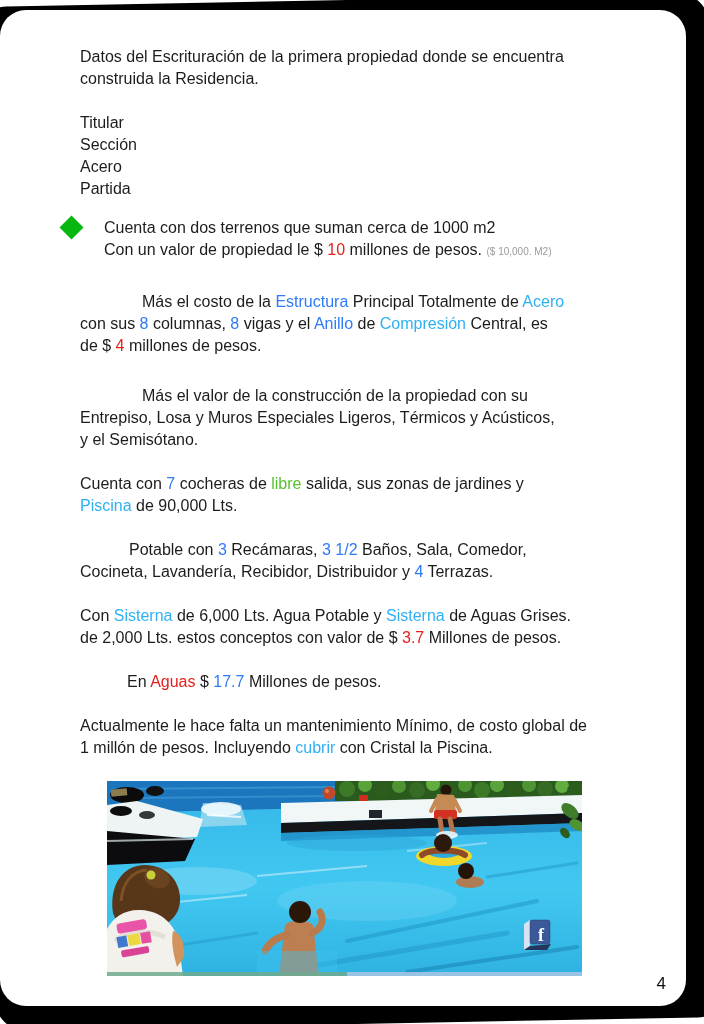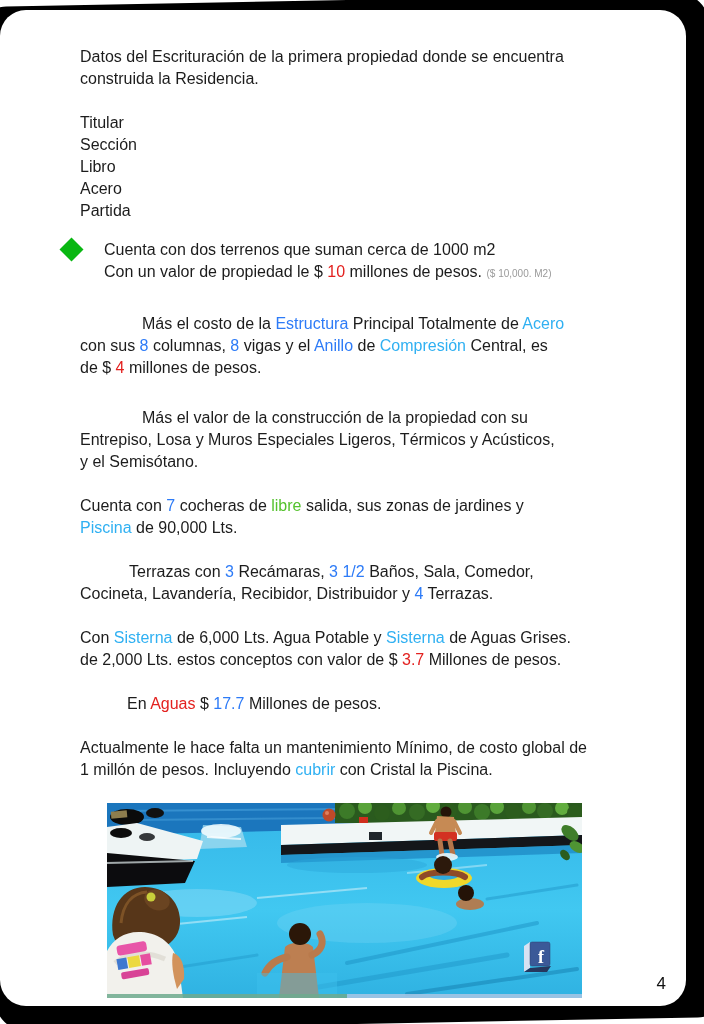--- a/index.html
+++ b/index.html
@@ -36,35 +36,34 @@
 
 <div class="canvas">
   <div class="frame"></div>
   <div class="page">
     <div class="content">
       <div class="para"><span>Datos del Escrituración de la primera propiedad donde se encuentra
 construida la Residencia.</span></div>
       <div class="fields">
           <div>Titular</div>
           <div>Sección</div>
-          <div>Libro</div>
           <div>Acero</div>
           <div>Partida</div>
         </div>
       <div class="para bulleted"><span class="diamond"></span><span><span>Cuenta con dos terrenos que suman cerca de 1000 m2
 Con un valor de propiedad le $ </span><span class="c-red">10</span><span> millones de pesos. </span><span class="c-note">($ 10,000. M2)</span></span></div>
       <div class="para indent-lg p-estructura"><span>Más el costo de la </span><span class="c-blue">Estructura</span><span> Principal Totalmente de </span><span class="c-cyan">Acero</span><span>
 con sus </span><span class="c-blue">8</span><span> columnas, </span><span class="c-blue">8</span><span> vigas y el </span><span class="c-blue">Anillo</span><span> de </span><span class="c-cyan">Compresión</span><span> Central, es
 de $ </span><span class="c-red">4</span><span> millones de pesos.</span></div>
       <div class="para indent-lg"><span>Más el valor de la construcción de la propiedad con su
 Entrepiso, Losa y Muros Especiales Ligeros, Térmicos y Acústicos,
 y el Semisótano.</span></div>
       <div class="para"><span>Cuenta con </span><span class="c-blue">7</span><span> cocheras de </span><span class="c-green">libre</span><span> salida, sus zonas de jardines y
 </span><span class="c-cyan">Piscina</span><span> de 90,000 Lts.</span></div>
-      <div class="para indent-md"><span>Terrazas con </span><span class="c-blue">3</span><span> Recámaras, </span><span class="c-blue">3 1/2</span><span> Baños, Sala, Comedor,
+      <div class="para indent-md"><span>Potable con </span><span class="c-blue">3</span><span> Recámaras, </span><span class="c-blue">3 1/2</span><span> Baños, Sala, Comedor,
 Cocineta, Lavandería, Recibidor, Distribuidor y </span><span class="c-blue">4</span><span> Terrazas.</span></div>
       <div class="para"><span>Con </span><span class="c-cyan">Sisterna</span><span> de 6,000 Lts. Agua Potable y </span><span class="c-cyan">Sisterna</span><span> de Aguas Grises.
 de 2,000 Lts. estos conceptos con valor de $ </span><span class="c-red">3.7</span><span> Millones de pesos.</span></div>
       <div class="para indent-sm p-suma"><span>En </span><span class="c-red">Aguas</span><span> $ </span><span class="c-blue">17.7</span><span> Millones de pesos.</span></div>
       <div class="para"><span>Actualmente le hace falta un mantenimiento Mínimo, de costo global de
 1 millón de pesos. Incluyendo </span><span class="c-cyan">cubrir</span><span> con Cristal la Piscina.</span></div>
 
       <figure class="photo">
         <svg width="475" height="195" viewBox="0 0 475 195">
           <defs>

